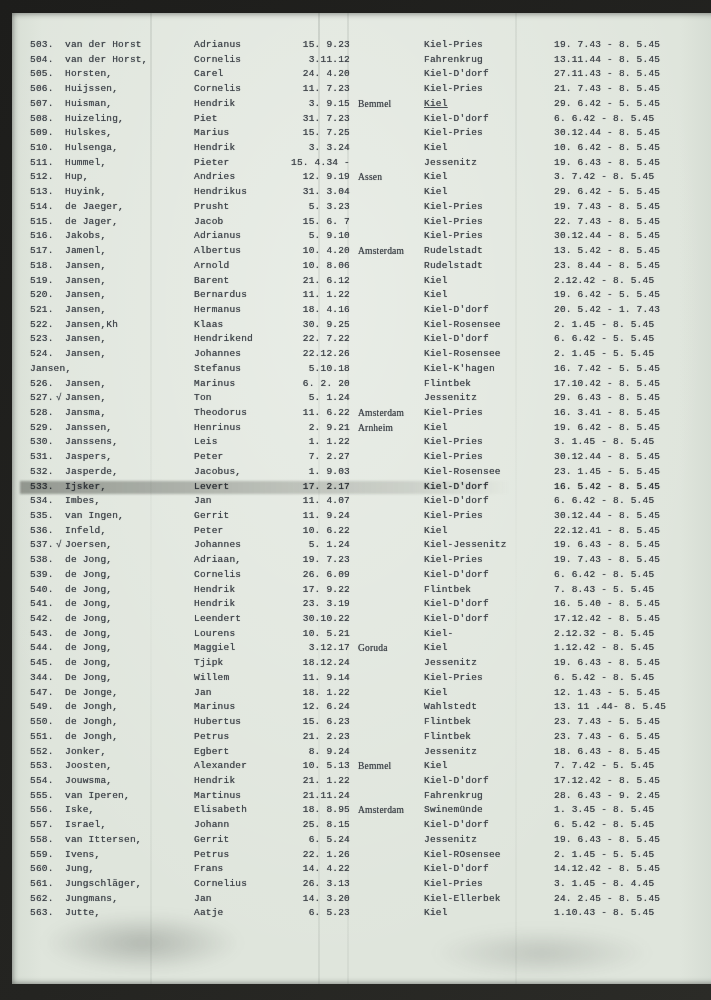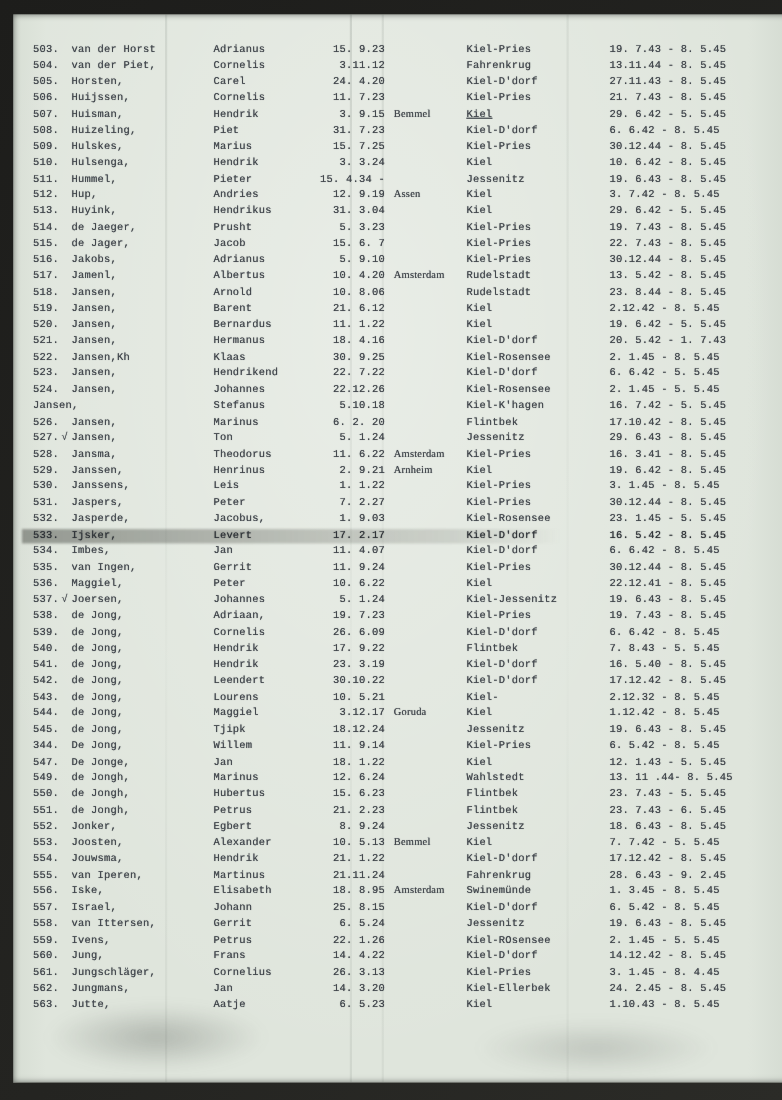--- a/index.html
+++ b/index.html
@@ -57,21 +57,21 @@
 <div class="scan">
   <div class="paper">
     <div class="crease c1"></div>
     <div class="crease c2"></div>
     <div class="crease c3"></div>
     <div class="crease c4"></div>
     <div class="noise-blob blob-bl"></div>
     <div class="noise-blob blob-br"></div>
     <div class="rows">
         <div class="row"><span class="col-num">503.</span><span class="col-surname">van der Horst</span><span class="col-first">Adrianus</span><span class="col-birth">15. 9.23</span><span class="col-loc">Kiel-Pries</span><span class="col-period">19. 7.43 - 8. 5.45</span></div>
-        <div class="row"><span class="col-num">504.</span><span class="col-surname">van der Piet,</span><span class="col-first">Cornelis</span><span class="col-birth">3.11.12</span><span class="col-loc">Fahrenkrug</span><span class="col-period">13.11.44 - 8. 5.45</span></div>
+        <div class="row"><span class="col-num">504.</span><span class="col-surname">van der Horst,</span><span class="col-first">Cornelis</span><span class="col-birth">3.11.12</span><span class="col-loc">Fahrenkrug</span><span class="col-period">13.11.44 - 8. 5.45</span></div>
         <div class="row"><span class="col-num">505.</span><span class="col-surname">Horsten,</span><span class="col-first">Carel</span><span class="col-birth">24. 4.20</span><span class="col-loc">Kiel-D'dorf</span><span class="col-period">27.11.43 - 8. 5.45</span></div>
         <div class="row"><span class="col-num">506.</span><span class="col-surname">Huijssen,</span><span class="col-first">Cornelis</span><span class="col-birth">11. 7.23</span><span class="col-loc">Kiel-Pries</span><span class="col-period">21. 7.43 - 8. 5.45</span></div>
         <div class="row"><span class="col-num">507.</span><span class="col-surname">Huisman,</span><span class="col-first">Hendrik</span><span class="col-birth">3. 9.15</span><span class="col-origin">Bemmel</span><span class="col-loc u">Kiel</span><span class="col-period">29. 6.42 - 5. 5.45</span></div>
         <div class="row"><span class="col-num">508.</span><span class="col-surname">Huizeling,</span><span class="col-first">Piet</span><span class="col-birth">31. 7.23</span><span class="col-loc">Kiel-D'dorf</span><span class="col-period">6. 6.42 - 8. 5.45</span></div>
         <div class="row"><span class="col-num">509.</span><span class="col-surname">Hulskes,</span><span class="col-first">Marius</span><span class="col-birth">15. 7.25</span><span class="col-loc">Kiel-Pries</span><span class="col-period">30.12.44 - 8. 5.45</span></div>
         <div class="row"><span class="col-num">510.</span><span class="col-surname">Hulsenga,</span><span class="col-first">Hendrik</span><span class="col-birth">3. 3.24</span><span class="col-loc">Kiel</span><span class="col-period">10. 6.42 - 8. 5.45</span></div>
         <div class="row"><span class="col-num">511.</span><span class="col-surname">Hummel,</span><span class="col-first">Pieter</span><span class="col-birth">15. 4.34 -</span><span class="col-loc">Jessenitz</span><span class="col-period">19. 6.43 - 8. 5.45</span></div>
         <div class="row"><span class="col-num">512.</span><span class="col-surname">Hup,</span><span class="col-first">Andries</span><span class="col-birth">12. 9.19</span><span class="col-origin">Assen</span><span class="col-loc">Kiel</span><span class="col-period">3. 7.42 - 8. 5.45</span></div>
         <div class="row"><span class="col-num">513.</span><span class="col-surname">Huyink,</span><span class="col-first">Hendrikus</span><span class="col-birth">31. 3.04</span><span class="col-loc">Kiel</span><span class="col-period">29. 6.42 - 5. 5.45</span></div>
         <div class="row"><span class="col-num">514.</span><span class="col-surname">de Jaeger,</span><span class="col-first">Prusht</span><span class="col-birth">5. 3.23</span><span class="col-loc">Kiel-Pries</span><span class="col-period">19. 7.43 - 8. 5.45</span></div>
@@ -89,21 +89,21 @@
         <div class="row"><span class="col-num">526.</span><span class="col-surname">Jansen,</span><span class="col-first">Marinus</span><span class="col-birth">6. 2. 20</span><span class="col-loc">Flintbek</span><span class="col-period">17.10.42 - 8. 5.45</span></div>
         <div class="row"><span class="col-num">527.</span><span class="col-mark">√</span><span class="col-surname">Jansen,</span><span class="col-first">Ton</span><span class="col-birth">5. 1.24</span><span class="col-loc">Jessenitz</span><span class="col-period">29. 6.43 - 8. 5.45</span></div>
         <div class="row"><span class="col-num">528.</span><span class="col-surname">Jansma,</span><span class="col-first">Theodorus</span><span class="col-birth">11. 6.22</span><span class="col-origin">Amsterdam</span><span class="col-loc">Kiel-Pries</span><span class="col-period">16. 3.41 - 8. 5.45</span></div>
         <div class="row"><span class="col-num">529.</span><span class="col-surname">Janssen,</span><span class="col-first">Henrinus</span><span class="col-birth">2. 9.21</span><span class="col-origin">Arnheim</span><span class="col-loc">Kiel</span><span class="col-period">19. 6.42 - 8. 5.45</span></div>
         <div class="row"><span class="col-num">530.</span><span class="col-surname">Janssens,</span><span class="col-first">Leis</span><span class="col-birth">1. 1.22</span><span class="col-loc">Kiel-Pries</span><span class="col-period">3. 1.45 - 8. 5.45</span></div>
         <div class="row"><span class="col-num">531.</span><span class="col-surname">Jaspers,</span><span class="col-first">Peter</span><span class="col-birth">7. 2.27</span><span class="col-loc">Kiel-Pries</span><span class="col-period">30.12.44 - 8. 5.45</span></div>
         <div class="row"><span class="col-num">532.</span><span class="col-surname">Jasperde,</span><span class="col-first">Jacobus,</span><span class="col-birth">1. 9.03</span><span class="col-loc">Kiel-Rosensee</span><span class="col-period">23. 1.45 - 5. 5.45</span></div>
         <div class="row smudge"><span class="col-num">533.</span><span class="col-surname">Ijsker,</span><span class="col-first">Levert</span><span class="col-birth">17. 2.17</span><span class="col-loc">Kiel-D'dorf</span><span class="col-period">16. 5.42 - 8. 5.45</span></div>
         <div class="row"><span class="col-num">534.</span><span class="col-surname">Imbes,</span><span class="col-first">Jan</span><span class="col-birth">11. 4.07</span><span class="col-loc">Kiel-D'dorf</span><span class="col-period">6. 6.42 - 8. 5.45</span></div>
         <div class="row"><span class="col-num">535.</span><span class="col-surname">van Ingen,</span><span class="col-first">Gerrit</span><span class="col-birth">11. 9.24</span><span class="col-loc">Kiel-Pries</span><span class="col-period">30.12.44 - 8. 5.45</span></div>
-        <div class="row"><span class="col-num">536.</span><span class="col-surname">Maggiel,</span><span class="col-first">Peter</span><span class="col-birth">10. 6.22</span><span class="col-loc">Kiel</span><span class="col-period">22.12.41 - 8. 5.45</span></div>
+        <div class="row"><span class="col-num">536.</span><span class="col-surname">Infeld,</span><span class="col-first">Peter</span><span class="col-birth">10. 6.22</span><span class="col-loc">Kiel</span><span class="col-period">22.12.41 - 8. 5.45</span></div>
         <div class="row"><span class="col-num">537.</span><span class="col-mark">√</span><span class="col-surname">Joersen,</span><span class="col-first">Johannes</span><span class="col-birth">5. 1.24</span><span class="col-loc">Kiel-Jessenitz</span><span class="col-period">19. 6.43 - 8. 5.45</span></div>
         <div class="row"><span class="col-num">538.</span><span class="col-surname">de Jong,</span><span class="col-first">Adriaan,</span><span class="col-birth">19. 7.23</span><span class="col-loc">Kiel-Pries</span><span class="col-period">19. 7.43 - 8. 5.45</span></div>
         <div class="row"><span class="col-num">539.</span><span class="col-surname">de Jong,</span><span class="col-first">Cornelis</span><span class="col-birth">26. 6.09</span><span class="col-loc">Kiel-D'dorf</span><span class="col-period">6. 6.42 - 8. 5.45</span></div>
         <div class="row"><span class="col-num">540.</span><span class="col-surname">de Jong,</span><span class="col-first">Hendrik</span><span class="col-birth">17. 9.22</span><span class="col-loc">Flintbek</span><span class="col-period">7. 8.43 - 5. 5.45</span></div>
         <div class="row"><span class="col-num">541.</span><span class="col-surname">de Jong,</span><span class="col-first">Hendrik</span><span class="col-birth">23. 3.19</span><span class="col-loc">Kiel-D'dorf</span><span class="col-period">16. 5.40 - 8. 5.45</span></div>
         <div class="row"><span class="col-num">542.</span><span class="col-surname">de Jong,</span><span class="col-first">Leendert</span><span class="col-birth">30.10.22</span><span class="col-loc">Kiel-D'dorf</span><span class="col-period">17.12.42 - 8. 5.45</span></div>
         <div class="row"><span class="col-num">543.</span><span class="col-surname">de Jong,</span><span class="col-first">Lourens</span><span class="col-birth">10. 5.21</span><span class="col-loc">Kiel-</span><span class="col-period">2.12.32 - 8. 5.45</span></div>
         <div class="row"><span class="col-num">544.</span><span class="col-surname">de Jong,</span><span class="col-first">Maggiel</span><span class="col-birth">3.12.17</span><span class="col-origin">Goruda</span><span class="col-loc">Kiel</span><span class="col-period">1.12.42 - 8. 5.45</span></div>
         <div class="row"><span class="col-num">545.</span><span class="col-surname">de Jong,</span><span class="col-first">Tjipk</span><span class="col-birth">18.12.24</span><span class="col-loc">Jessenitz</span><span class="col-period">19. 6.43 - 8. 5.45</span></div>
         <div class="row"><span class="col-num">344.</span><span class="col-surname">De Jong,</span><span class="col-first">Willem</span><span class="col-birth">11. 9.14</span><span class="col-loc">Kiel-Pries</span><span class="col-period">6. 5.42 - 8. 5.45</span></div>

